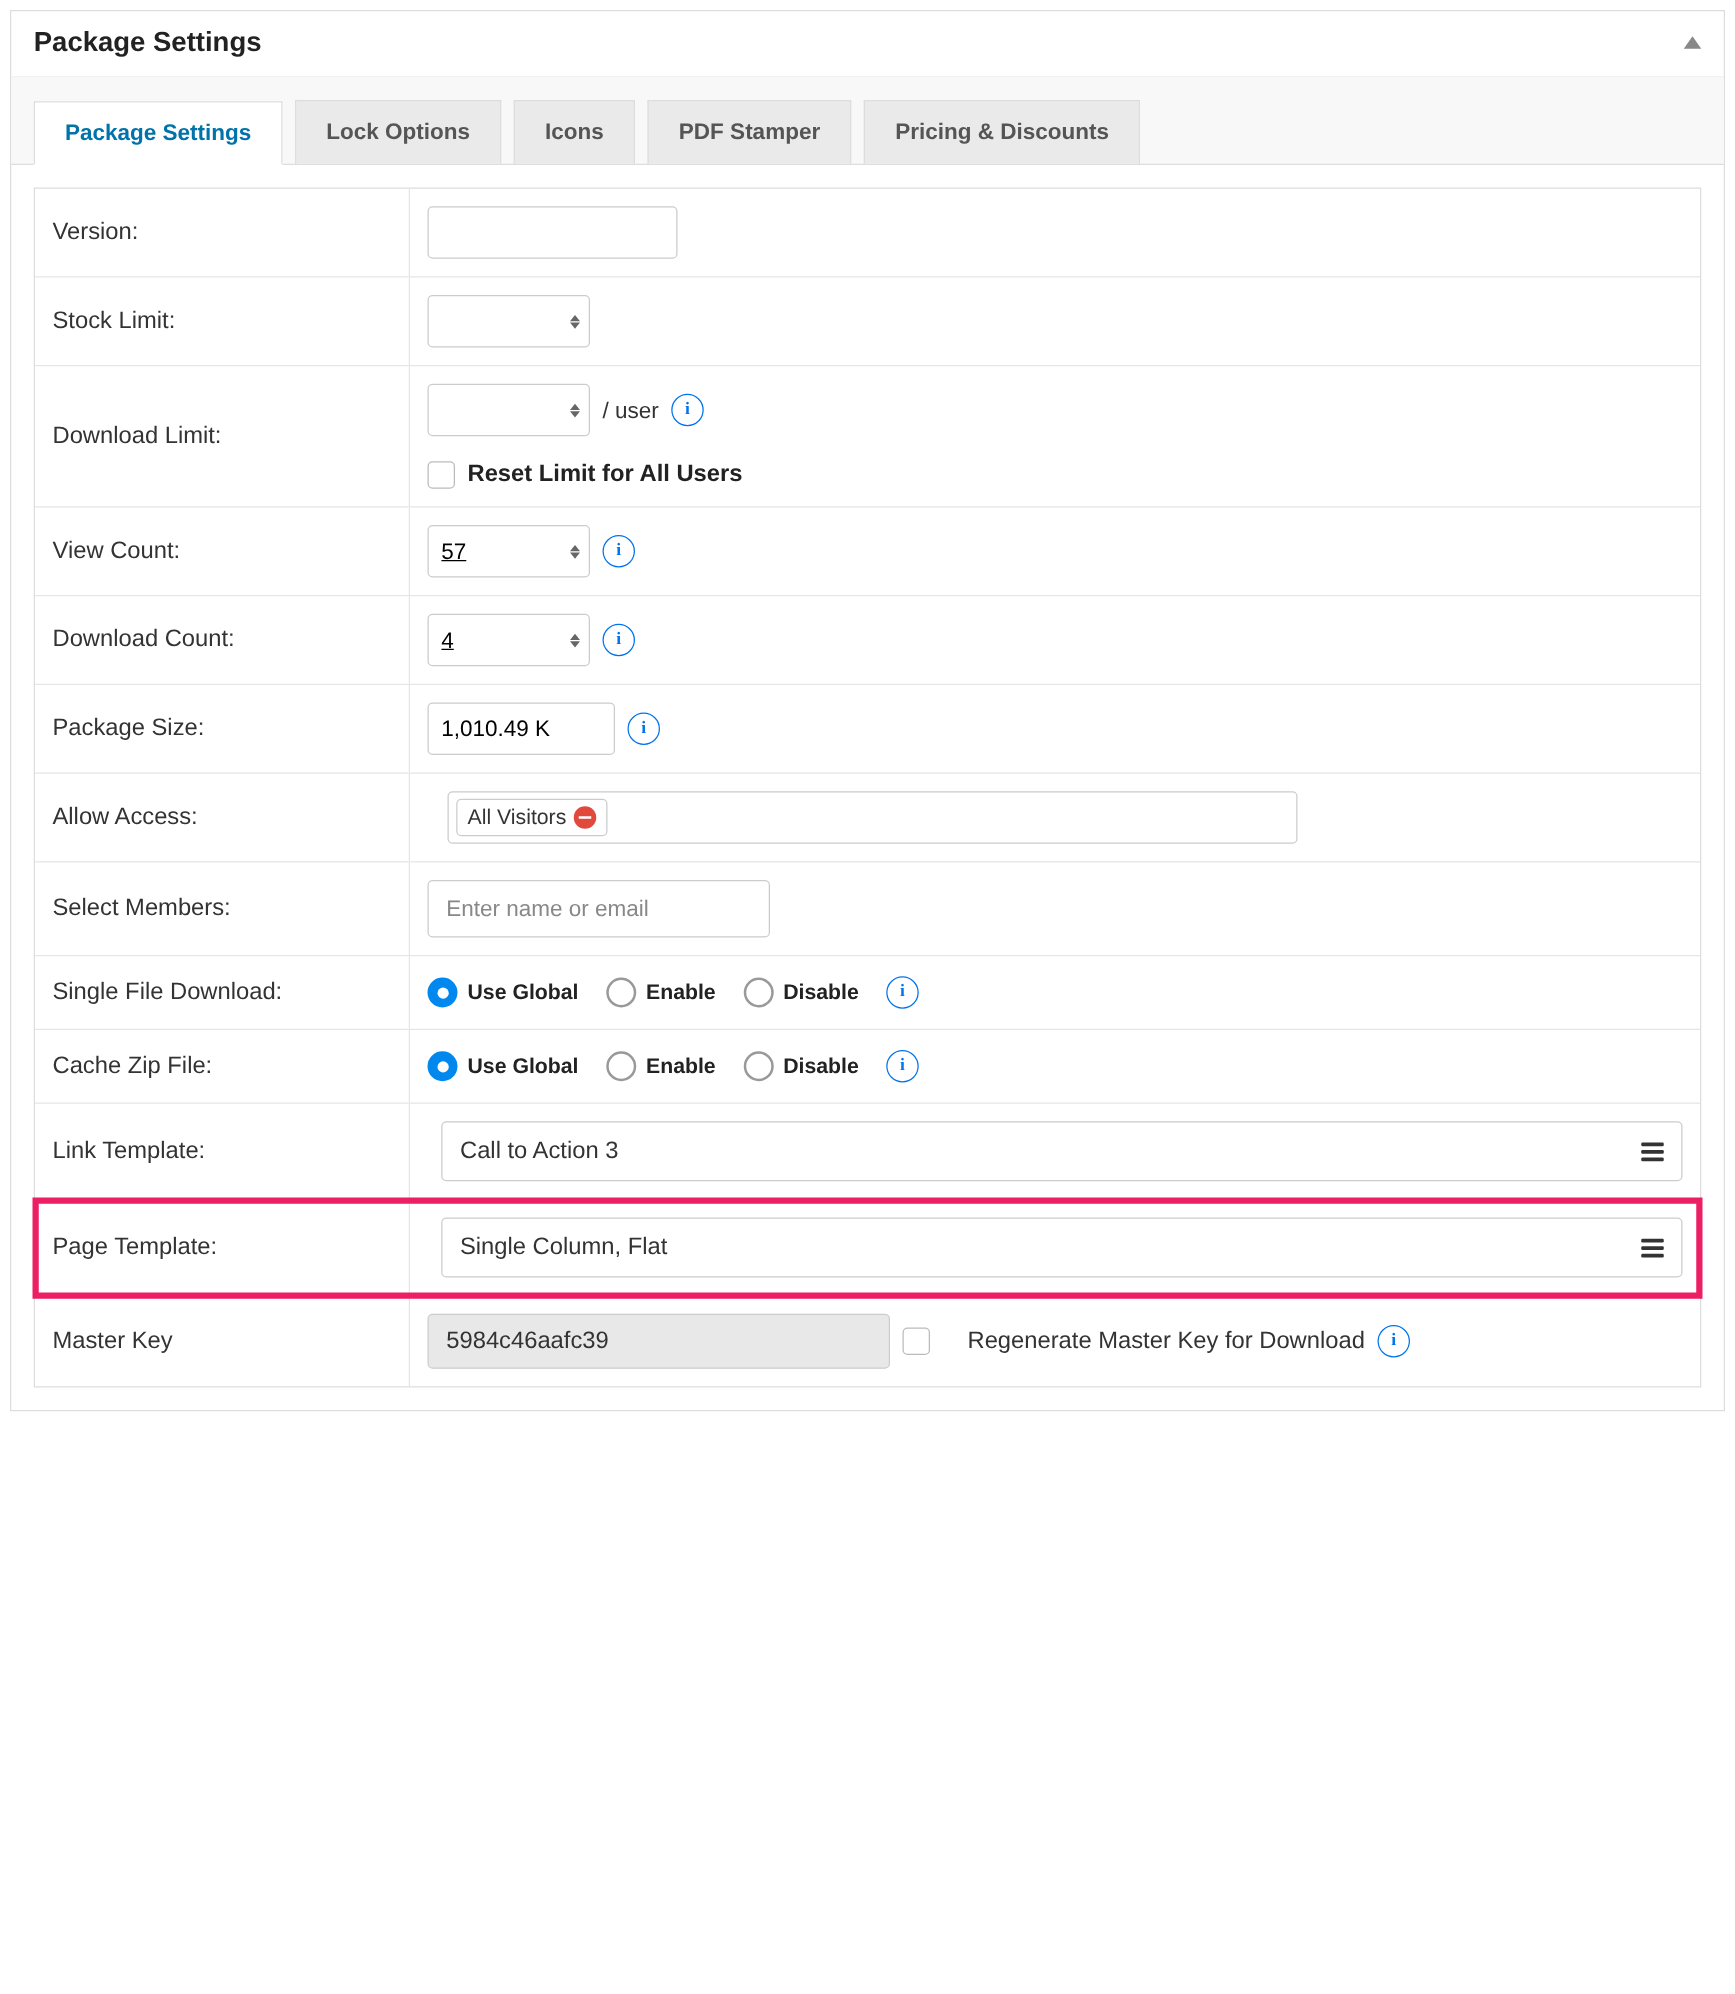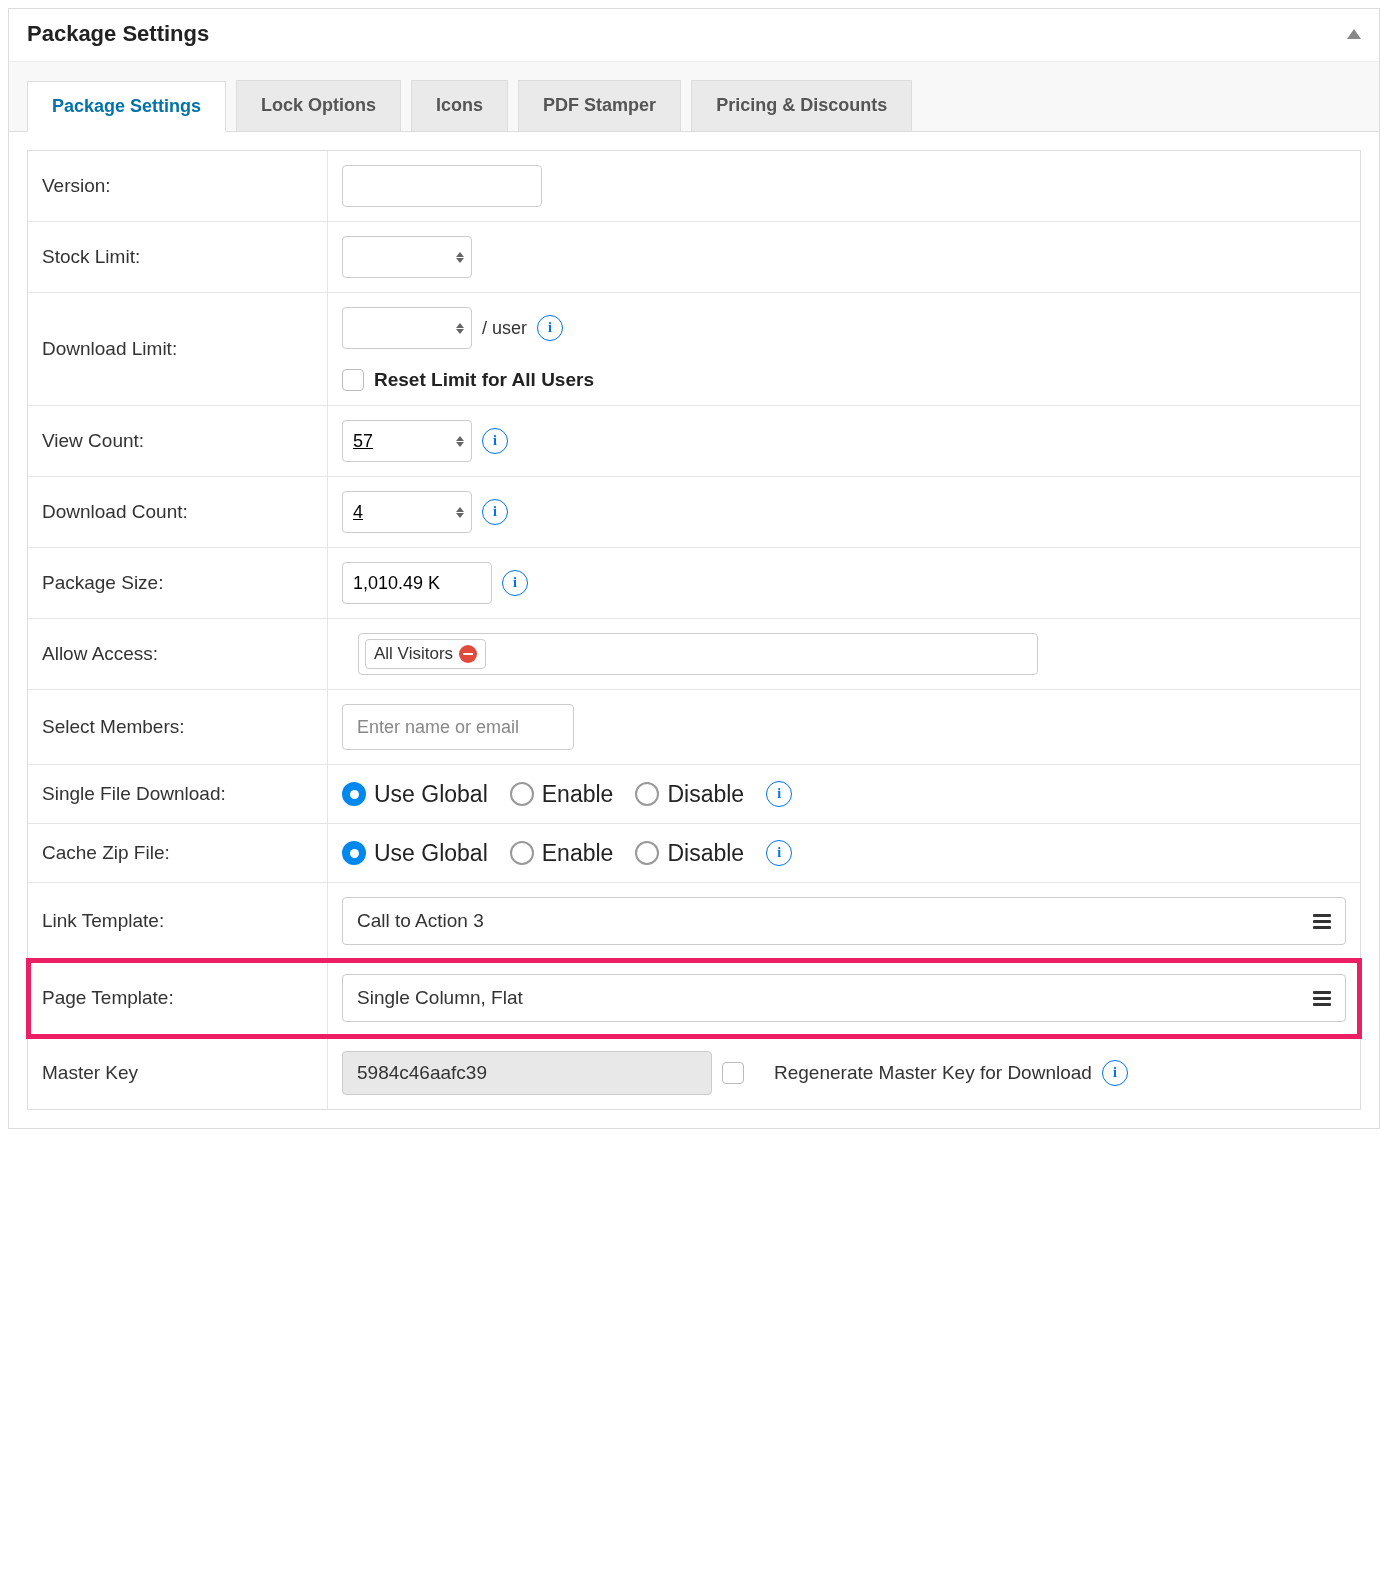--- a/index.html
+++ b/index.html
@@ -186,21 +186,21 @@
   left: 4px; right: 4px; top: 8px;
   height: 2px;
   background: #fff;
 }
 .placeholder-input {
   border: 1px solid #ccc;
   border-radius: 4px;
   padding: 10px 14px;
   color: #888;
   font-size: 18px;
-  width: 232px;
+  width: 274px;
   height: 46px;
   display: flex;
   align-items: center;
 }
 .radio-group {
   display: flex;
   align-items: center;
   gap: 8px;
 }
 .radio {
@@ -215,35 +215,36 @@
   border-color: #0088ee;
   background: #0088ee;
 }
 .radio.checked::after {
   content: "";
   width: 9px; height: 9px;
   border-radius: 50%;
   background: #fff;
 }
 .radio-lbl {
-  font-weight: 400;
-  font-size: 23px;
+  font-weight: 700;
+  font-size: 17px;
   color: #222;
   margin-right: 14px;
 }
 .select-wide {
   flex: 1;
   border: 1px solid #ccc;
   border-radius: 4px;
   padding: 12px 14px;
   font-size: 19px;
   display: flex;
   justify-content: space-between;
   align-items: center;
   background: #fff;
+  margin-left: 11px;
 }
 .menu-icon {
   display: inline-flex;
   flex-direction: column;
   gap: 3px;
 }
 .menu-icon span {
   width: 18px; height: 3px;
   background: #333;
   border-radius: 1px;

